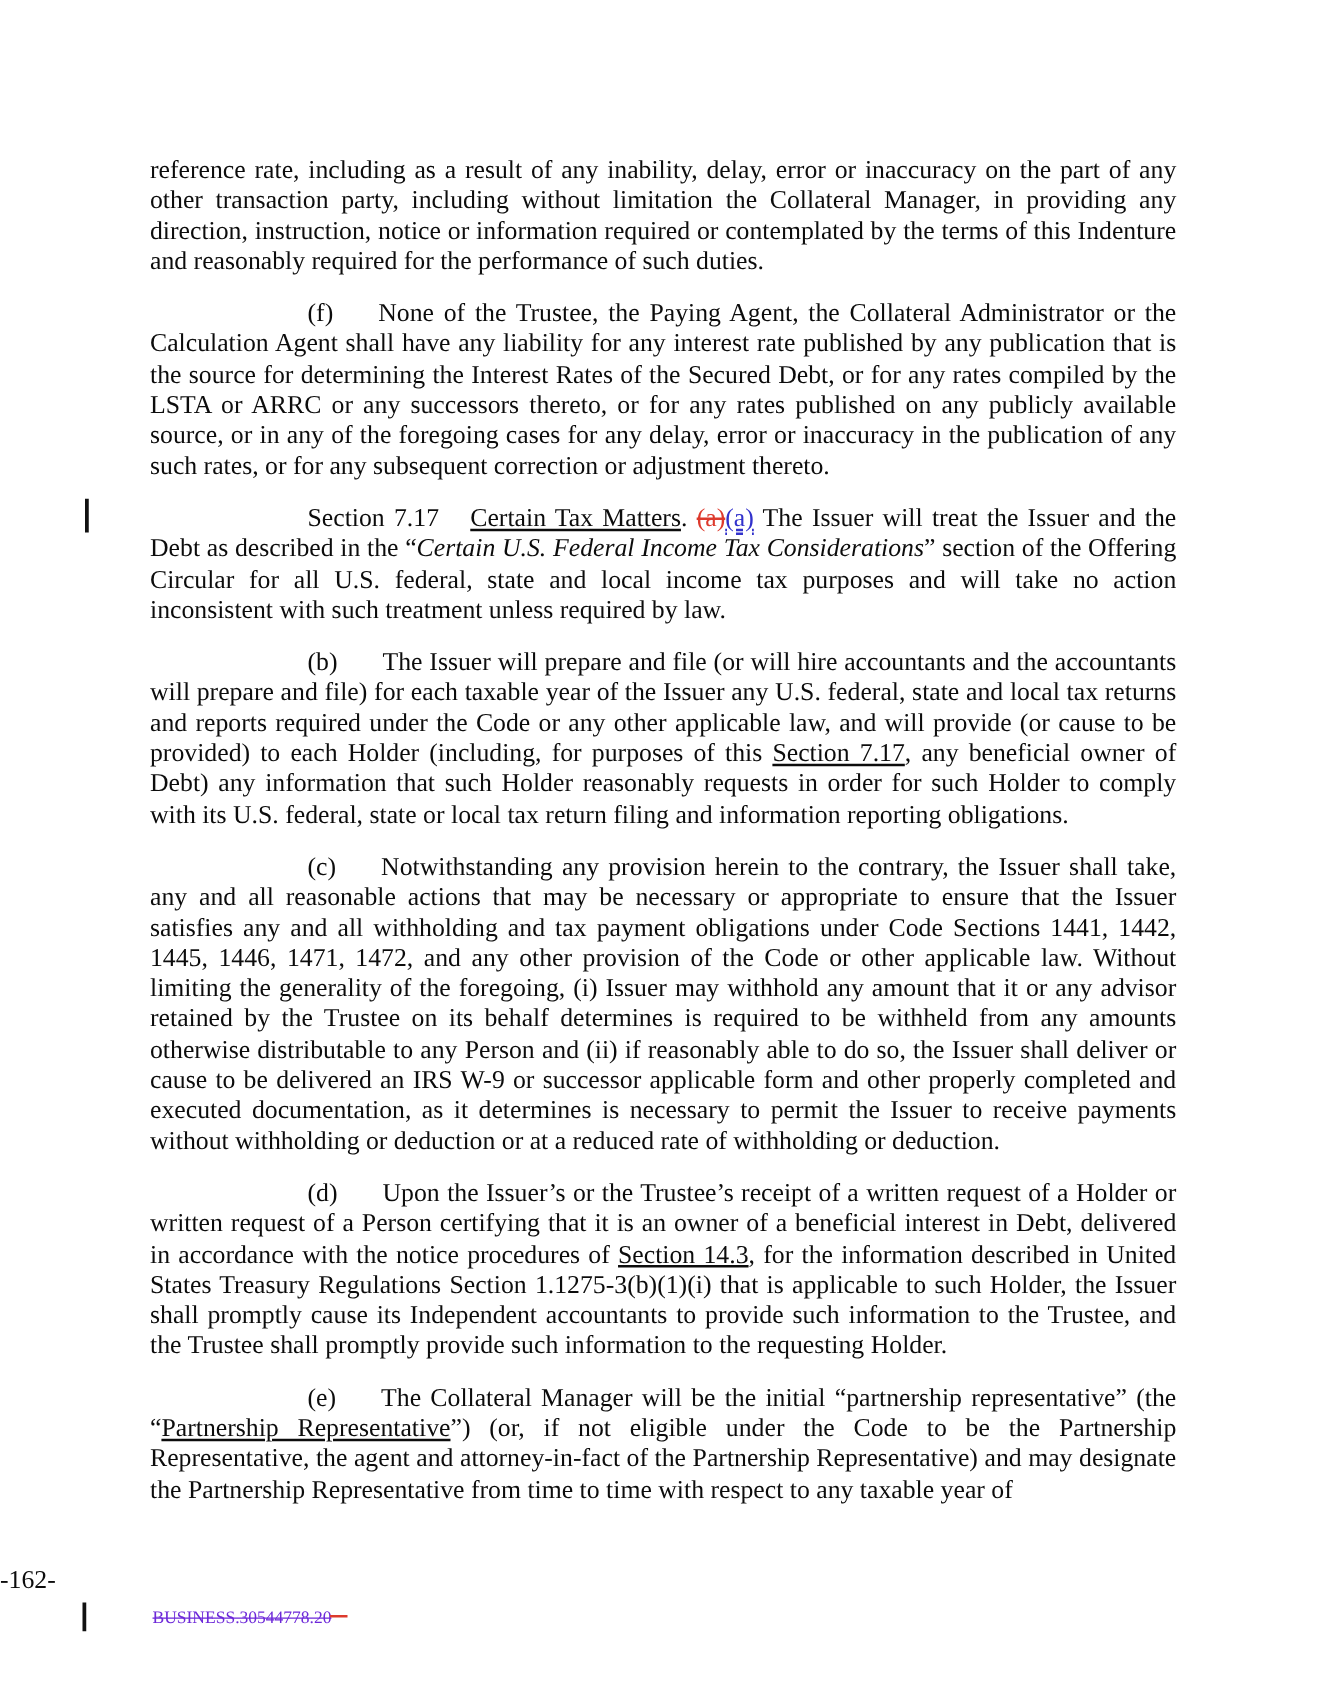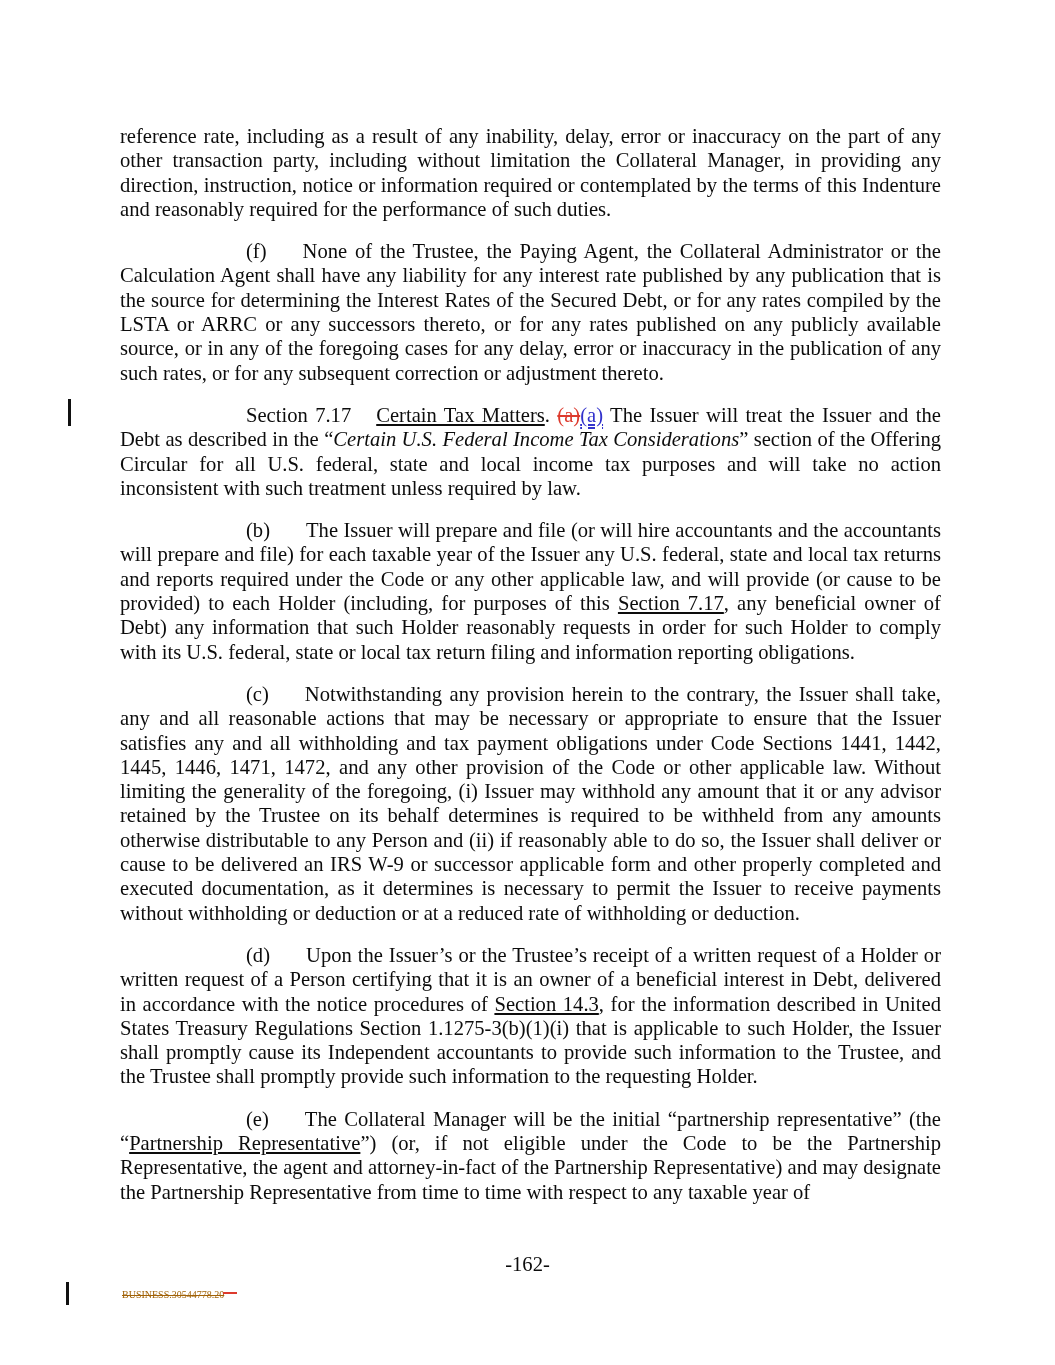--- a/index.html
+++ b/index.html
@@ -25,25 +25,25 @@
   .tab2 { display:inline-block; width:25px; }
   .u    { text-decoration:underline; }
   .it   { font-style:italic; }
   .del  { color:#dd3a2d; text-decoration:line-through; }
   .ins  { color:#3232cc; text-decoration:underline; text-decoration-style:double; }
   .change-bar { position:absolute; width:3px; background:#111111; }
   .bar-section { left:68px; top:399px; height:27px; }
   .bar-footer  { left:66px; top:1282px; height:23px; }
   .page-number {
     position:absolute; left:0; right:0; top:1252px;
-    text-align:center;
+    text-align:left;
   }
   .footer-id {
     position:absolute; left:122px; top:1283px;
-    font-size:10px; color:#a16207;
+    font-size:14px; color:#6d28d9;
   }
   .footer-id .struck { text-decoration:line-through; }
   .strike-tail {
     display:inline-block; width:14px; height:2px;
     background:#dd3a2d; vertical-align:4px; margin-left:-1px;
   }
 </style>
 </head>
 <body>
 

